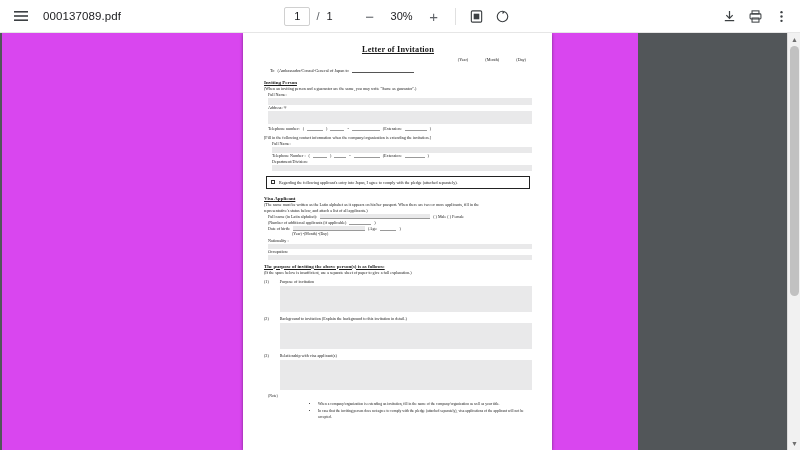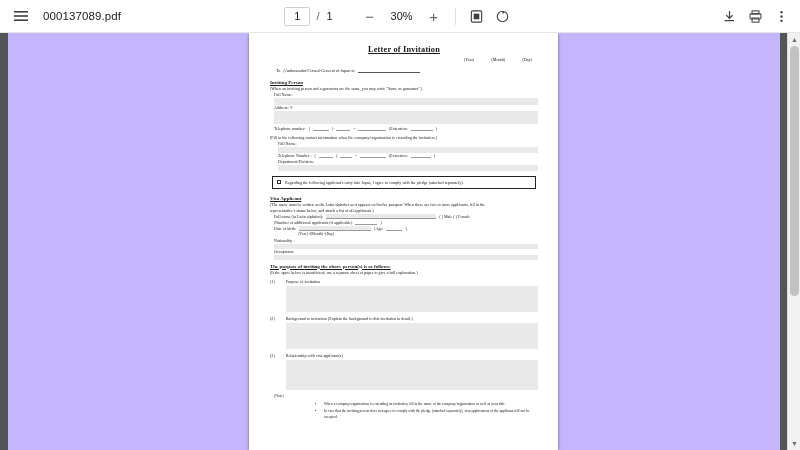--- a/index.html
+++ b/index.html
@@ -52,23 +52,23 @@
   .zoom-val {
     font-size: 11px; color: #202124; width: 34px; text-align: center;
     margin: 0 2px;
   }
   .minus, .plus { font-size: 15px; color: #5f6368; line-height: 1; user-select: none; }
 
   .sep-v { width: 1px; height: 17px; background: #e0e0e0; margin: 0 8px; }
 
   
   .viewer {
-    position: absolute; top: 33px; left: 8px;
-    width: 772px; height: 417px;
-    background: #c4b5fd;
+    position: absolute; top: 33px; left: 2px;
+    width: 636px; height: 417px;
+    background: #d946ef;
     overflow: hidden;
   }
 
   
   .scrollbar {
     position: absolute; top: 33px; right: 0;
     width: 13px; height: 417px;
     background: #f1f1f1;
     border-left: 1px solid #dcdcdc;
   }

